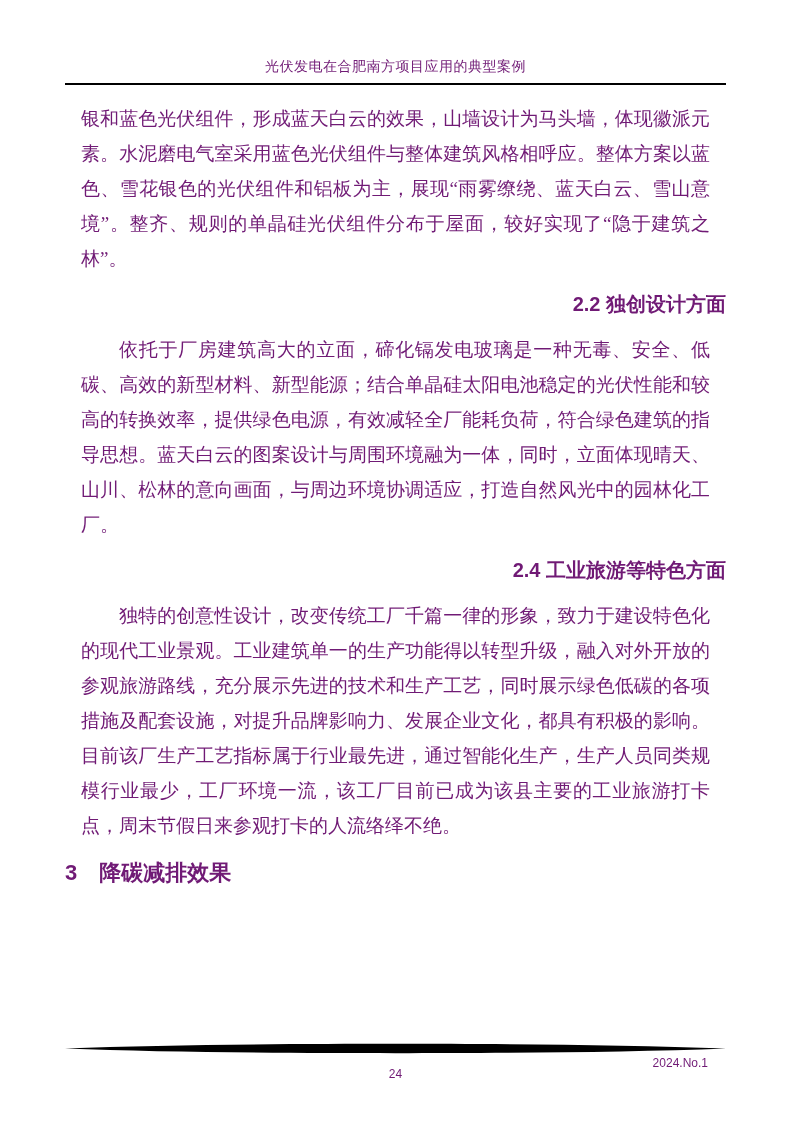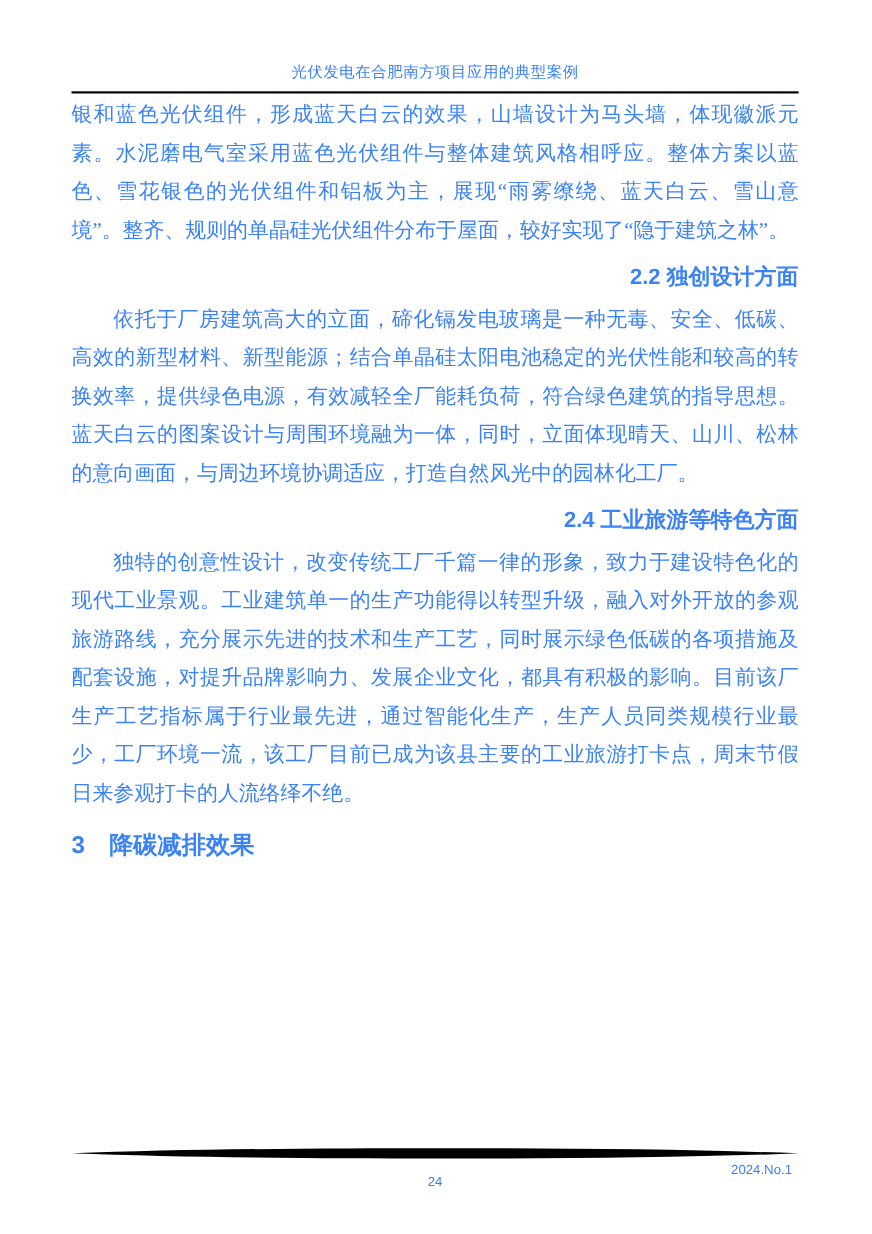--- a/index.html
+++ b/index.html
@@ -6,21 +6,21 @@
     margin: 0;
     padding: 0;
     background: #ffffff;
   }
   .page {
     position: relative;
     width: 789px;
     height: 1122px;
     background: #ffffff;
     overflow: hidden;
-    color: #3b82f6;
+    color: #701a75;
     font-family: "Liberation Serif", serif;
   }
   .content {
     position: absolute;
     left: 65px;
     right: 63px;
     top: 0;
   }
   .running-head {
     padding-top: 57px;
@@ -32,21 +32,21 @@
   }
   .header-rule {
     border: 0;
     border-top: 2px solid #000000;
     margin: 6px 0 0 0;
   }
   .body-text {
     margin-top: 2px;
   }
   p.para {
-    margin: 0;
+    margin: 16px;
     font-size: 19px;
     line-height: 35px;
     text-align: justify;
     text-justify: inter-ideograph;
   }
   p.para.indent {
     text-indent: 2em;
   }
   h2.sec-heading {
     margin: 13px 0 9px 0;
@@ -84,21 +84,21 @@
   }
   .footer-page-number {
     position: absolute;
     left: 50%;
     transform: translateX(-50%);
     top: 0;
     margin-top: 11px;
   }
   .footer-issue {
     position: absolute;
-    right: 6px;
+    right: 18px;
     top: 0;
   }
 </style>
 </head>
 <body>
 
 <div class="page">
   <div class="content">
 
     <div class="running-head">光伏发电在合肥南方项目应用的典型案例</div>

